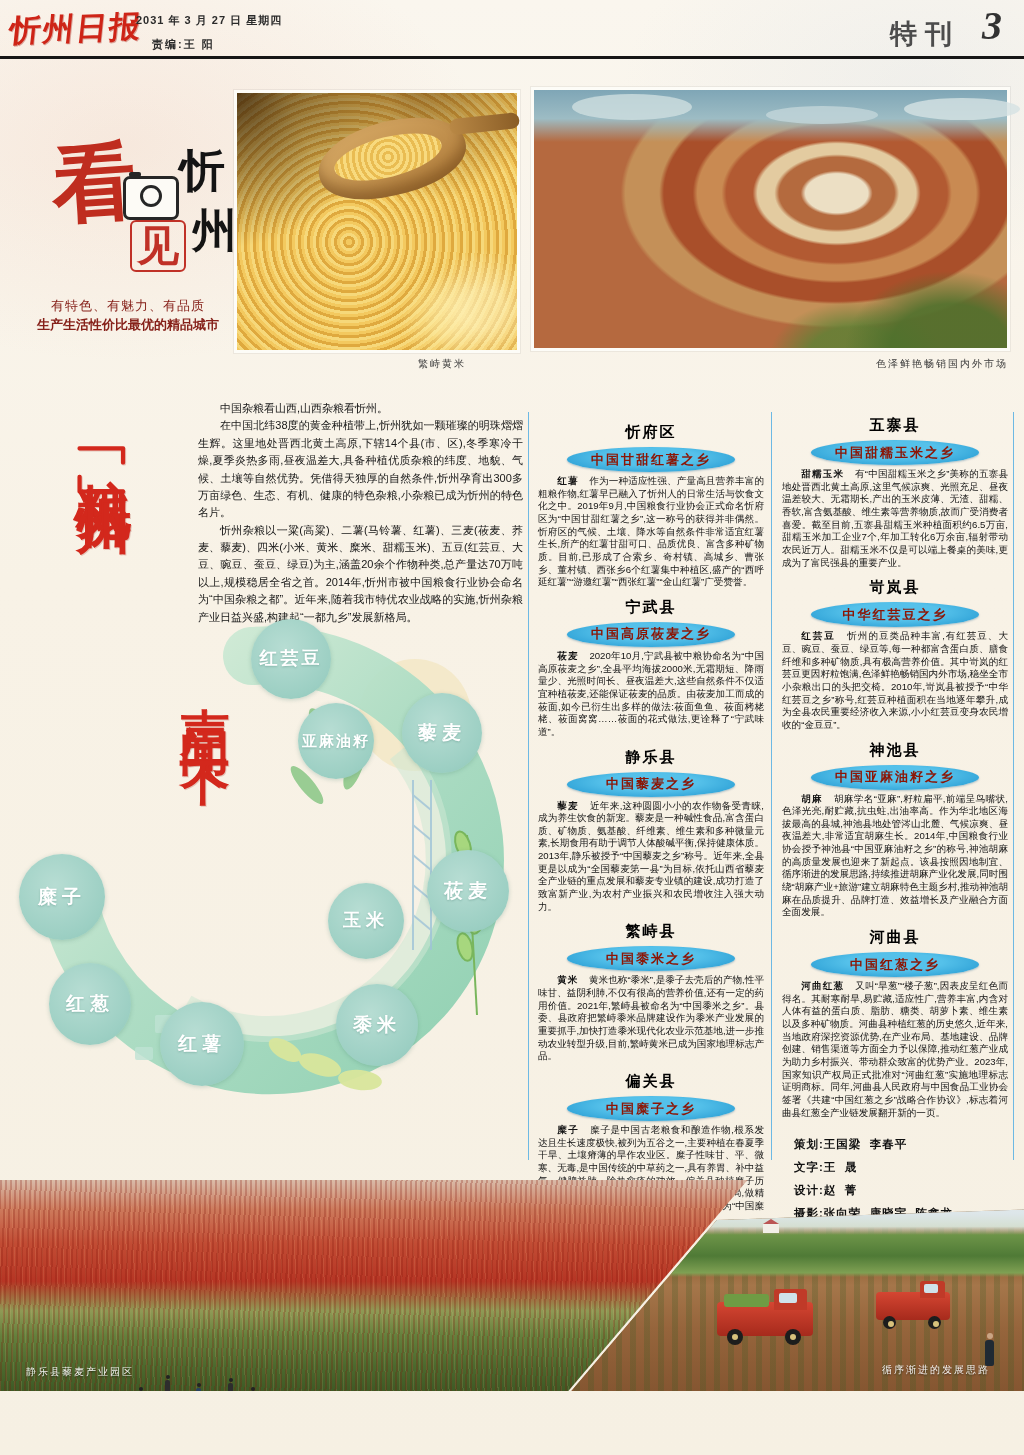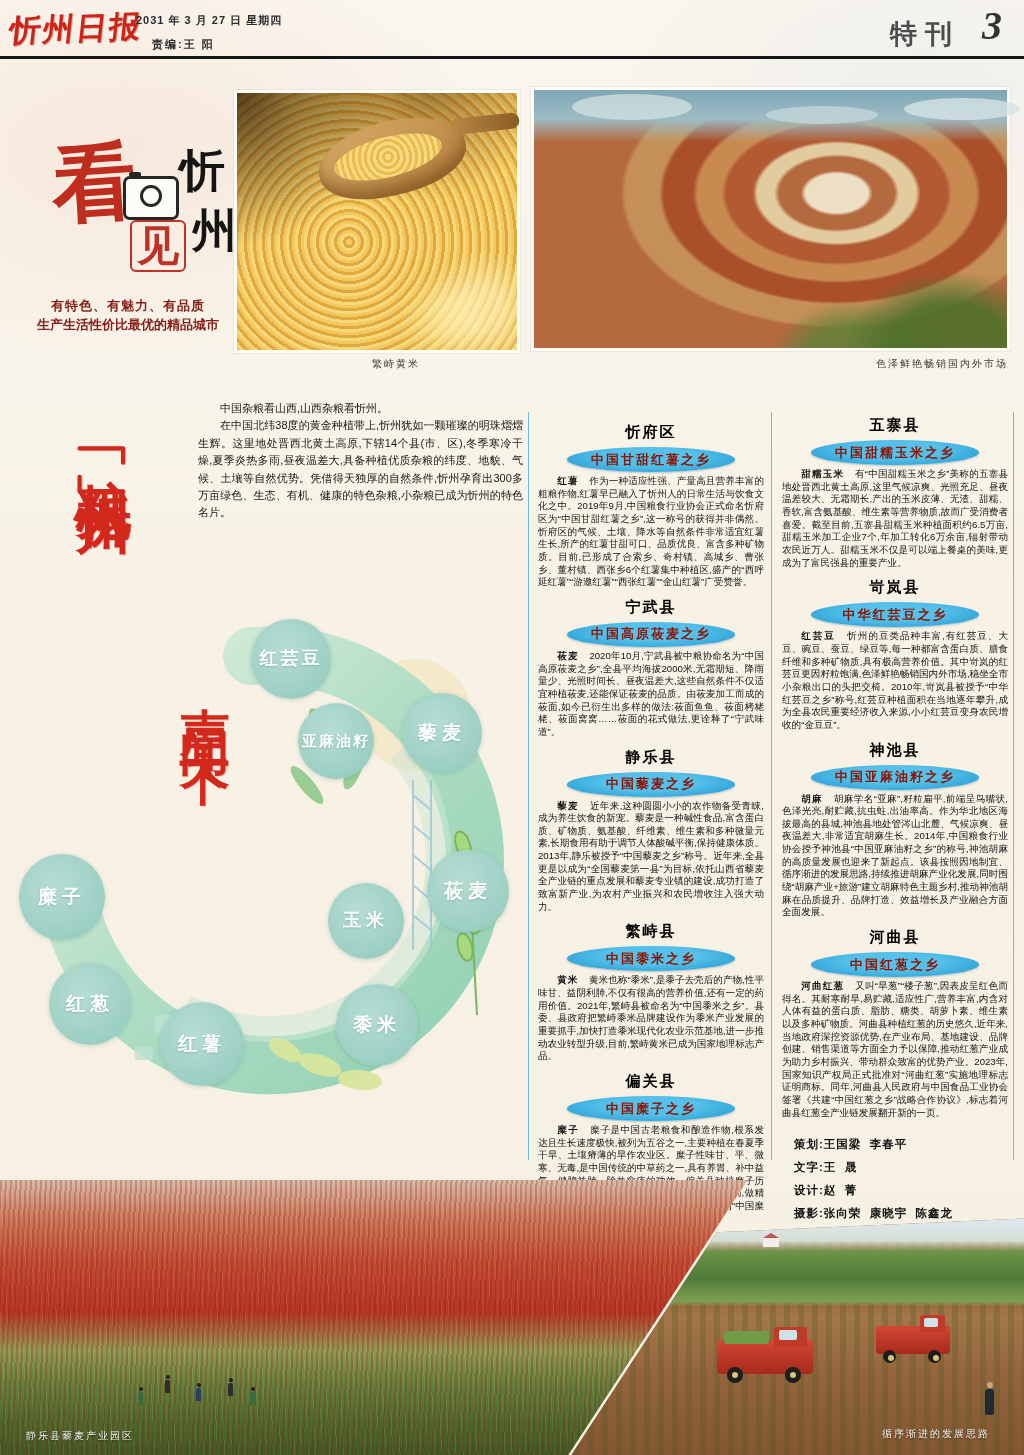--- a/index.html
+++ b/index.html
@@ -25,21 +25,21 @@
   
   .logo-kan{left:52px;top:142px;font-size:84px;font-weight:900;color:#bf2d1f;
     font-family:"Liberation Serif","DejaVu Serif",serif;transform:rotate(-4deg);line-height:1;}
   .camera{left:123px;top:176px;width:50px;height:38px;border:3px solid #262626;border-radius:7px;background:#fdfbf6;}
   .camera::before{content:"";position:absolute;left:14px;top:6px;width:16px;height:16px;border:3px solid #262626;border-radius:50%;}
   .camera::after{content:"";position:absolute;left:3px;top:-7px;width:12px;height:5px;background:#262626;border-radius:2px;}
   .logo-jian{left:130px;top:220px;font-size:42px;font-weight:900;color:#c03127;line-height:1;
     border:2px solid #c03127;border-radius:6px;padding:3px 5px;font-family:"Liberation Serif","DejaVu Serif",serif;}
   .logo-xin{left:180px;top:148px;font-size:45px;font-weight:900;color:#141414;line-height:1;}
   .logo-zhou{left:192px;top:208px;font-size:45px;font-weight:900;color:#141414;line-height:1;}
-  .tagline1{left:18px;top:297px;width:220px;text-align:center;font-size:13px;font-weight:bold;color:#86211a;letter-spacing:1px;}
+  .tagline1{left:18px;top:297px;width:220px;text-align:center;font-size:13px;font-weight:normal;color:#86211a;letter-spacing:1px;}
   .tagline2{left:4px;top:316px;width:248px;text-align:center;font-size:13px;font-weight:bold;color:#86211a;}
 
   
   .photo{box-sizing:border-box;border:3px solid #fdfcf7;box-shadow:0 0 0 1px rgba(0,0,0,.05);}
   #photo-millet{left:234px;top:90px;width:286px;height:263px;
     background:
       radial-gradient(circle at 88% 84%,rgba(255,243,190,.6) 0 6%,transparent 18%),
       radial-gradient(circle at 74% 88%,rgba(255,240,170,.5) 0 5%,transparent 15%),
       radial-gradient(circle at -5% -5%,rgba(50,28,8,.9),transparent 42%),
       radial-gradient(circle at 65% -10%,rgba(92,54,16,.65),transparent 40%),
@@ -57,21 +57,21 @@
       radial-gradient(ellipse 120px 80px at 68% 104%,rgba(96,130,54,.85) 0 40%,transparent 72%),
       radial-gradient(ellipse 240px 150px at 64% 40%,#ecdfc4 0 13%,#b46a3e 15% 24%,#e3cba0 26% 33%,#b25a32 35% 46%,#c98a52 48% 58%,#a94f2a 60% 72%,#c49058 74% 88%,#b5693f 90% 100%),
       repeating-radial-gradient(ellipse 430px 300px at 26% 78%,#b25a32 0 16px,#c98a52 16px 30px,#a14e2a 30px 46px),
       #c8a06a;}
   .terr-sky{left:0;top:0;width:100%;height:52px;
     background:linear-gradient(180deg,#7fa6b6 0%,#9dbcc4 55%,rgba(157,188,196,0) 100%);}
   .terr-sky::before{content:"";position:absolute;left:8%;top:4px;width:120px;height:26px;border-radius:50%;
     background:#cfdfe0;opacity:.8;box-shadow:190px 8px 0 -4px #c3d6da,330px 2px 0 -2px #d6e3e4;}
   .photo-caption{font-size:10px;color:#3a3a3a;letter-spacing:2px;
     font-family:"Liberation Serif","DejaVu Serif",serif;}
-  #caption-millet{left:372px;top:357px;width:140px;}
+  #caption-millet{left:372px;top:357px;width:140px;text-align:center;}
   #caption-terrace{left:800px;top:357px;width:208px;text-align:right;}
 
   
   #intro{left:198px;top:400px;width:325px;color:#161616;}
   #intro p{margin:0;font-size:11px;line-height:1.58;text-align:justify;text-indent:2em;}
 
   
   .vtitle{writing-mode:vertical-rl;color:#d3281c;font-weight:900;line-height:1;
     font-family:"Liberation Serif","DejaVu Serif",serif;text-shadow:1px 1px 0 rgba(150,20,10,.2);}
   #vtitle-main{left:76px;top:430px;font-size:55px;letter-spacing:5px;height:360px;}
@@ -107,21 +107,21 @@
     display:flex;align-items:center;justify-content:center;
     color:#8c1505;font-size:13px;font-weight:bold;letter-spacing:2px;
     box-shadow:0 1px 2px rgba(0,80,130,.3);}
   .para{margin:0 0 4px;font-size:9.6px;line-height:1.32;text-align:justify;text-indent:2em;}
   .para b{letter-spacing:1px;}
   #credits{margin-top:14px;padding-left:12px;font-size:11.5px;font-weight:bold;
     line-height:2.0;letter-spacing:1px;color:#111;}
   #credits div{white-space:pre;}
 
   
-  #bottom-strip{left:0;top:1180px;width:1024px;height:275px;}
+  #bottom-strip{left:0;top:1180px;width:1024px;height:211px;}
   #photo-quinoa{position:absolute;left:0;top:0;width:100%;height:100%;
     clip-path:polygon(0 0,73% 0,55.5% 100%,0 100%);
     background:
       repeating-linear-gradient(93deg,rgba(130,22,10,.25) 0 2px,rgba(0,0,0,0) 2px 5px),
       repeating-linear-gradient(87deg,rgba(255,205,150,.12) 0 1px,rgba(0,0,0,0) 1px 7px),
       linear-gradient(180deg,#d9bba9 0%,#cd7a5c 14%,#c24c34 30%,#b63524 48%,#8f9a55 62%,#64803c 74%,#4c6a2e 88%,#3e5a25 100%);}
   #photo-harvest{position:absolute;left:0;top:0;width:100%;height:100%;
     clip-path:polygon(70% 19%,100% 14%,100% 100%,55.8% 100%);
     background:
       linear-gradient(180deg,#e9eef1 0%,#dde6e9 16%,#d5dfd2 22%,rgba(213,223,210,0) 26%),
@@ -179,20 +179,21 @@
   </div>
   <div class="abs photo" id="photo-terrace">
     <div class="abs terr-sky"></div>
   </div>
   <div class="abs photo-caption" id="caption-millet">繁峙黄米</div>
   <div class="abs photo-caption" id="caption-terrace">色泽鲜艳畅销国内外市场</div>
 
   <div class="abs" id="intro">
     <p>中国杂粮看山西,山西杂粮看忻州。</p>
     <p>在中国北纬38度的黄金种植带上,忻州犹如一颗璀璨的明珠熠熠生辉。这里地处晋西北黄土高原,下辖14个县(市、区),冬季寒冷干燥,夏季炎热多雨,昼夜温差大,具备种植优质杂粮的纬度、地貌、气候、土壤等自然优势。凭借得天独厚的自然条件,忻州孕育出300多万亩绿色、生态、有机、健康的特色杂粮,小杂粮已成为忻州的特色名片。</p>
+    <p>忻州杂粮以一粱(高粱)、二薯(马铃薯、红薯)、三麦(莜麦、荞麦、藜麦)、四米(小米、黄米、糜米、甜糯玉米)、五豆(红芸豆、大豆、豌豆、蚕豆、绿豆)为主,涵盖20余个作物种类,总产量达70万吨以上,规模稳居全省之首。2014年,忻州市被中国粮食行业协会命名为“中国杂粮之都”。近年来,随着我市特优农业战略的实施,忻州杂粮产业日益兴盛,构建起“一都九乡”发展新格局。</p>
   </div>
 
   <div class="abs vtitle" id="vtitle-main">「粮」见忻州</div>
   <div class="abs vtitle" id="vtitle-sub">声闻天下</div>
 
   <svg class="abs" id="wreath" width="520" height="570" viewBox="0 0 520 570">
     <defs>
       <linearGradient id="wg" x1="0" y1="0" x2="1" y2="1">
         <stop offset="0" stop-color="#dff0dd"></stop>
         <stop offset="0.5" stop-color="#abdcc3"></stop>

